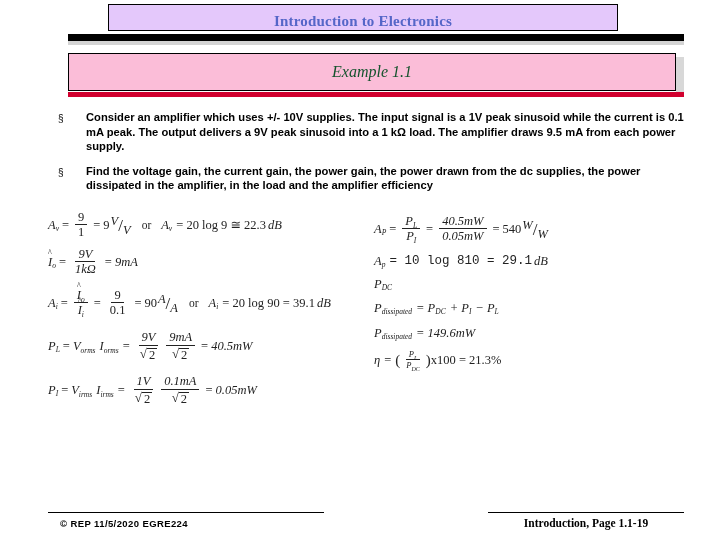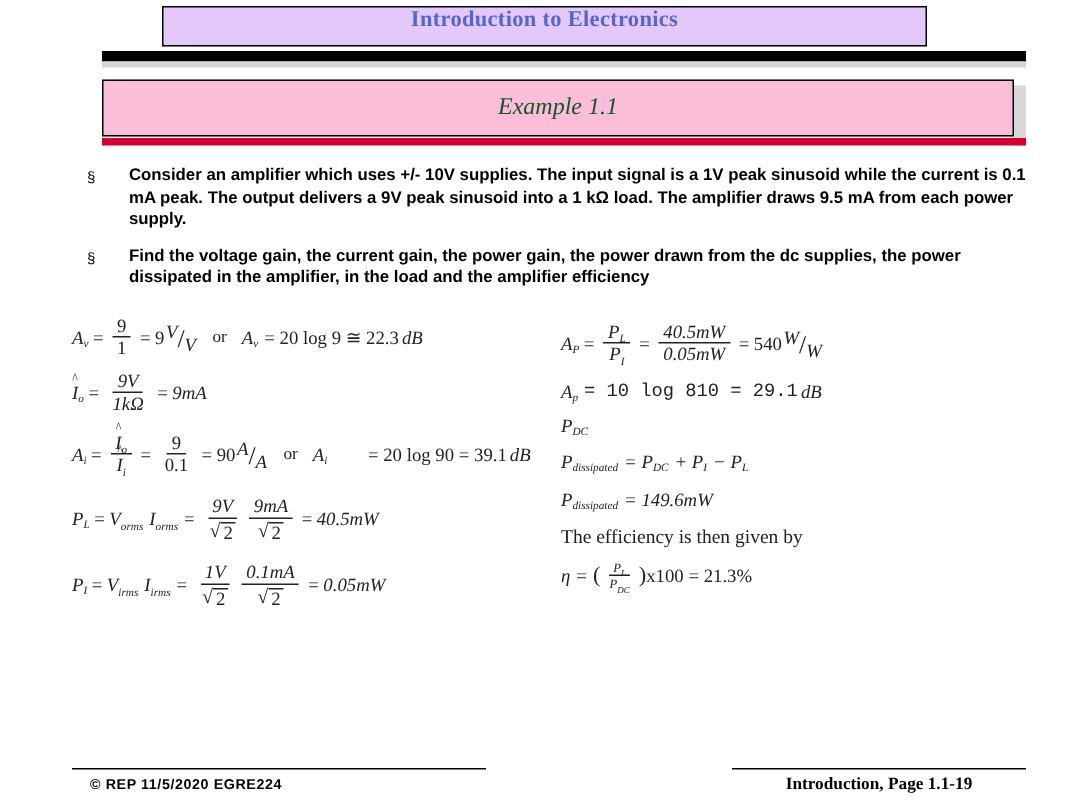--- a/index.html
+++ b/index.html
@@ -20,21 +20,21 @@
   .title-banner {
     position: absolute;
     left: 108px;
     top: 4px;
     width: 510px;
     height: 27px;
     background: #e4c8fb;
     border: 1px solid #000000;
     box-sizing: border-box;
     display: flex;
-    align-items: flex-start;
+    align-items: flex-end;
     justify-content: center;
   }
   .title-banner .title-text {
     font-family: "Liberation Serif", serif;
     font-weight: bold;
     font-size: 15px;
     color: #5566c8;
     letter-spacing: 0.2px;
     white-space: nowrap;
   }
@@ -356,21 +356,21 @@
       <span class="rm" style="padding:0 3px;">=</span>
       <span class="rm">90</span>
       <span class="sfrac">
         <span class="sn">A</span>
         <span class="slash">/</span>
         <span class="sd">A</span>
       </span>
       <span class="eq-or">or</span>
       <span>A</span>
         <sub>i</sub>
-      <span class="rm" style="padding-left:4px;margin-left:23px;">= 20 log 90 = 39.1</span>
+      <span class="rm" style="padding-left:4px;">= 20 log 90 = 39.1</span>
       <span style="padding-left:2px;">dB</span>
     </div>
 
     <div class="eq-line" style="height:44px;">
       <span>P</span>
         <sub>L</sub>
       <span class="rm" style="padding:0 3px;">=</span>
       <span><span>V</span><sub><span>o</span><span>rms</span></sub></span>
       <span style="padding-left:4px;"><span>I</span><sub><span>o</span><span>rms</span></sub></span>
       <span class="rm" style="padding:0 4px;">=</span>
@@ -464,23 +464,20 @@
       <span style="padding-left:4px;">− P</span>
         <sub>L</sub>
     </div>
 
     <div class="eq-line" style="height:26px;">
       <span>P</span>
         <sub>dissipated</sub>
       <span style="padding-left:4px;">= 149.6mW</span>
     </div>
 
-    <div class="eq-line" style="height:24px;">
-      <span class="eff-text">The efficiency is then given by</span>
-    </div>
 
     <div class="eq-line" style="height:28px;">
       <span>η</span>
       <span class="rm" style="padding:0 4px;">=</span>
       <span class="paren-frac">
         <span>(</span>
         <span class="frac small">
           <span class="num" style="font-style:italic;"><span>P</span><sub style="font-size:6px;">L</sub></span>
           <span class="den" style="font-style:italic;"><span>P</span><sub style="font-size:6px;">DC</sub></span>
         </span>

